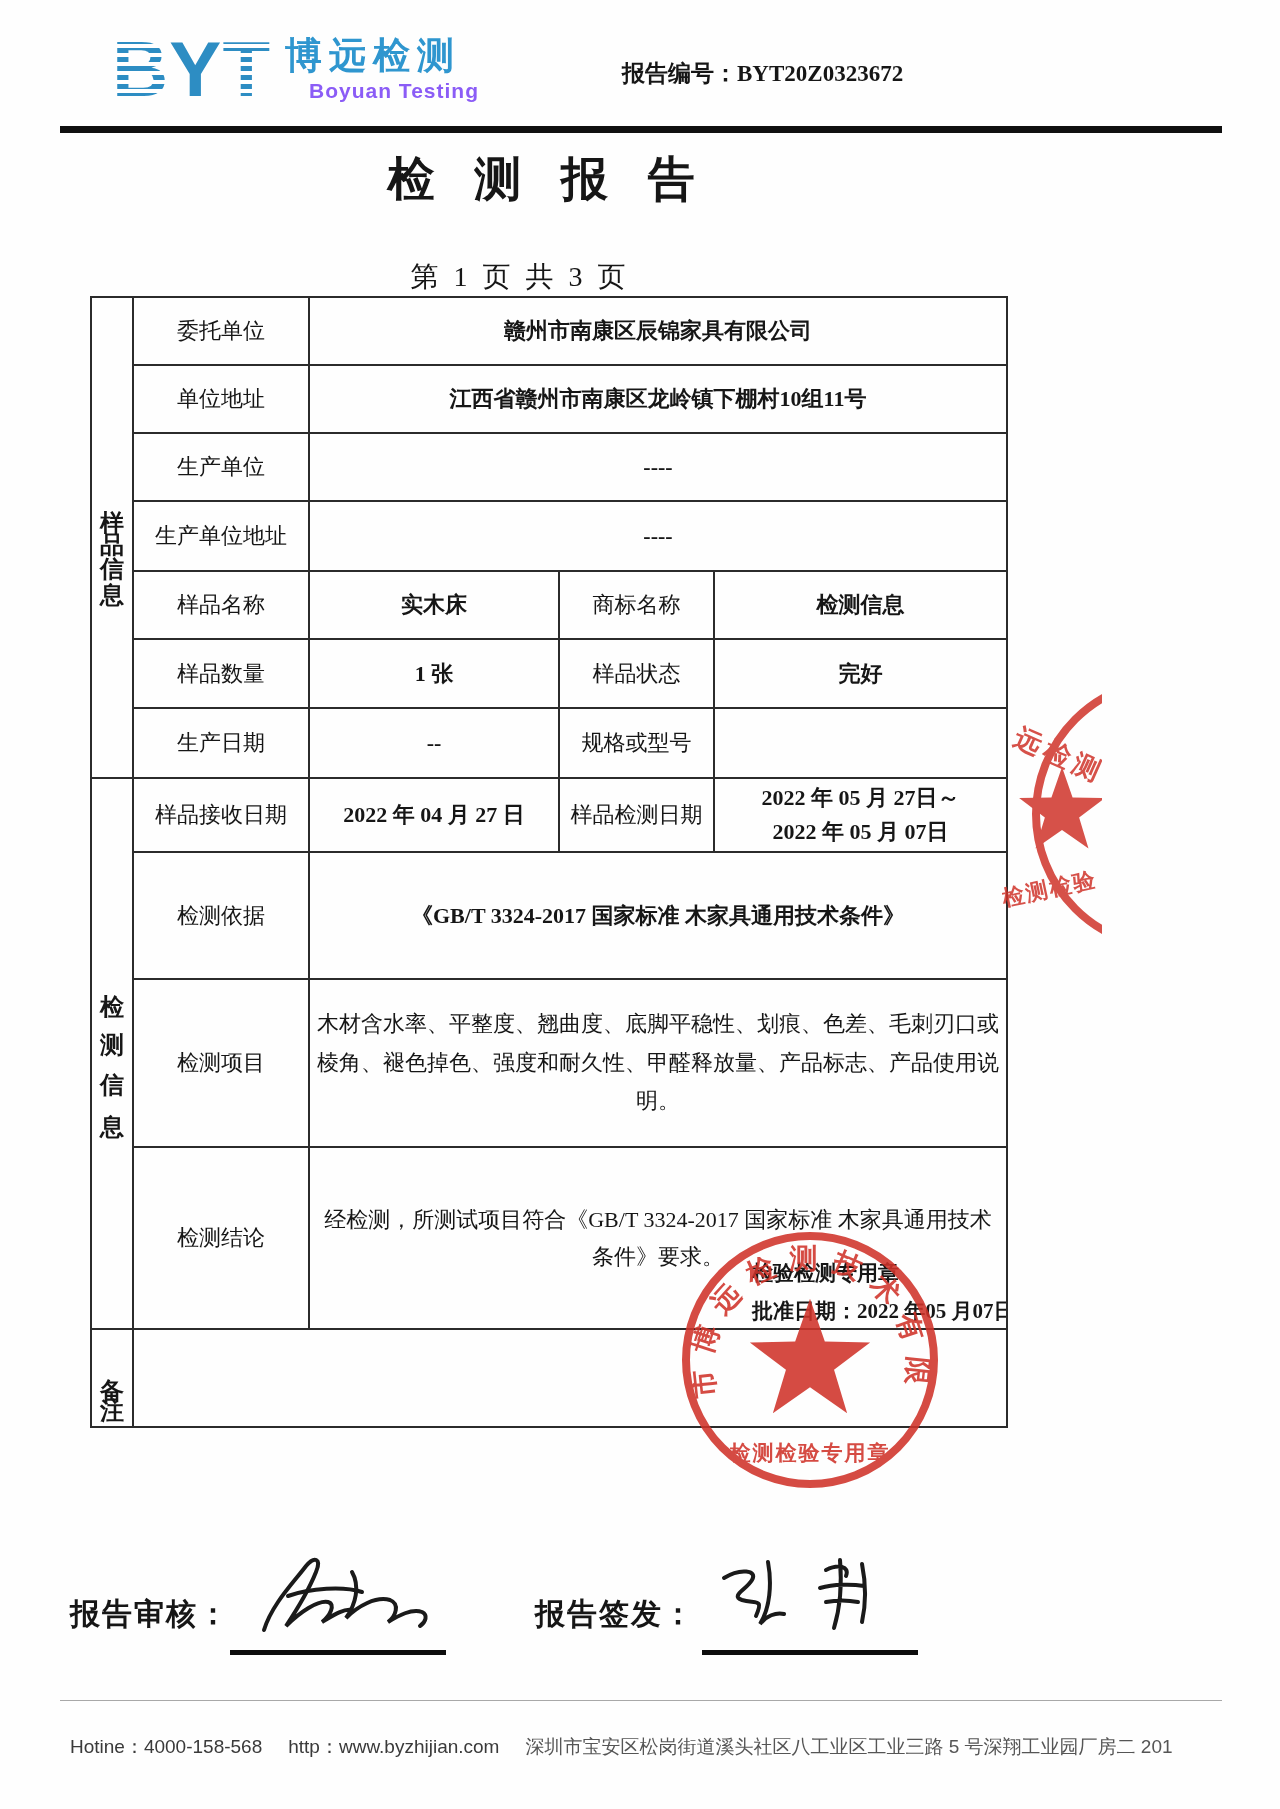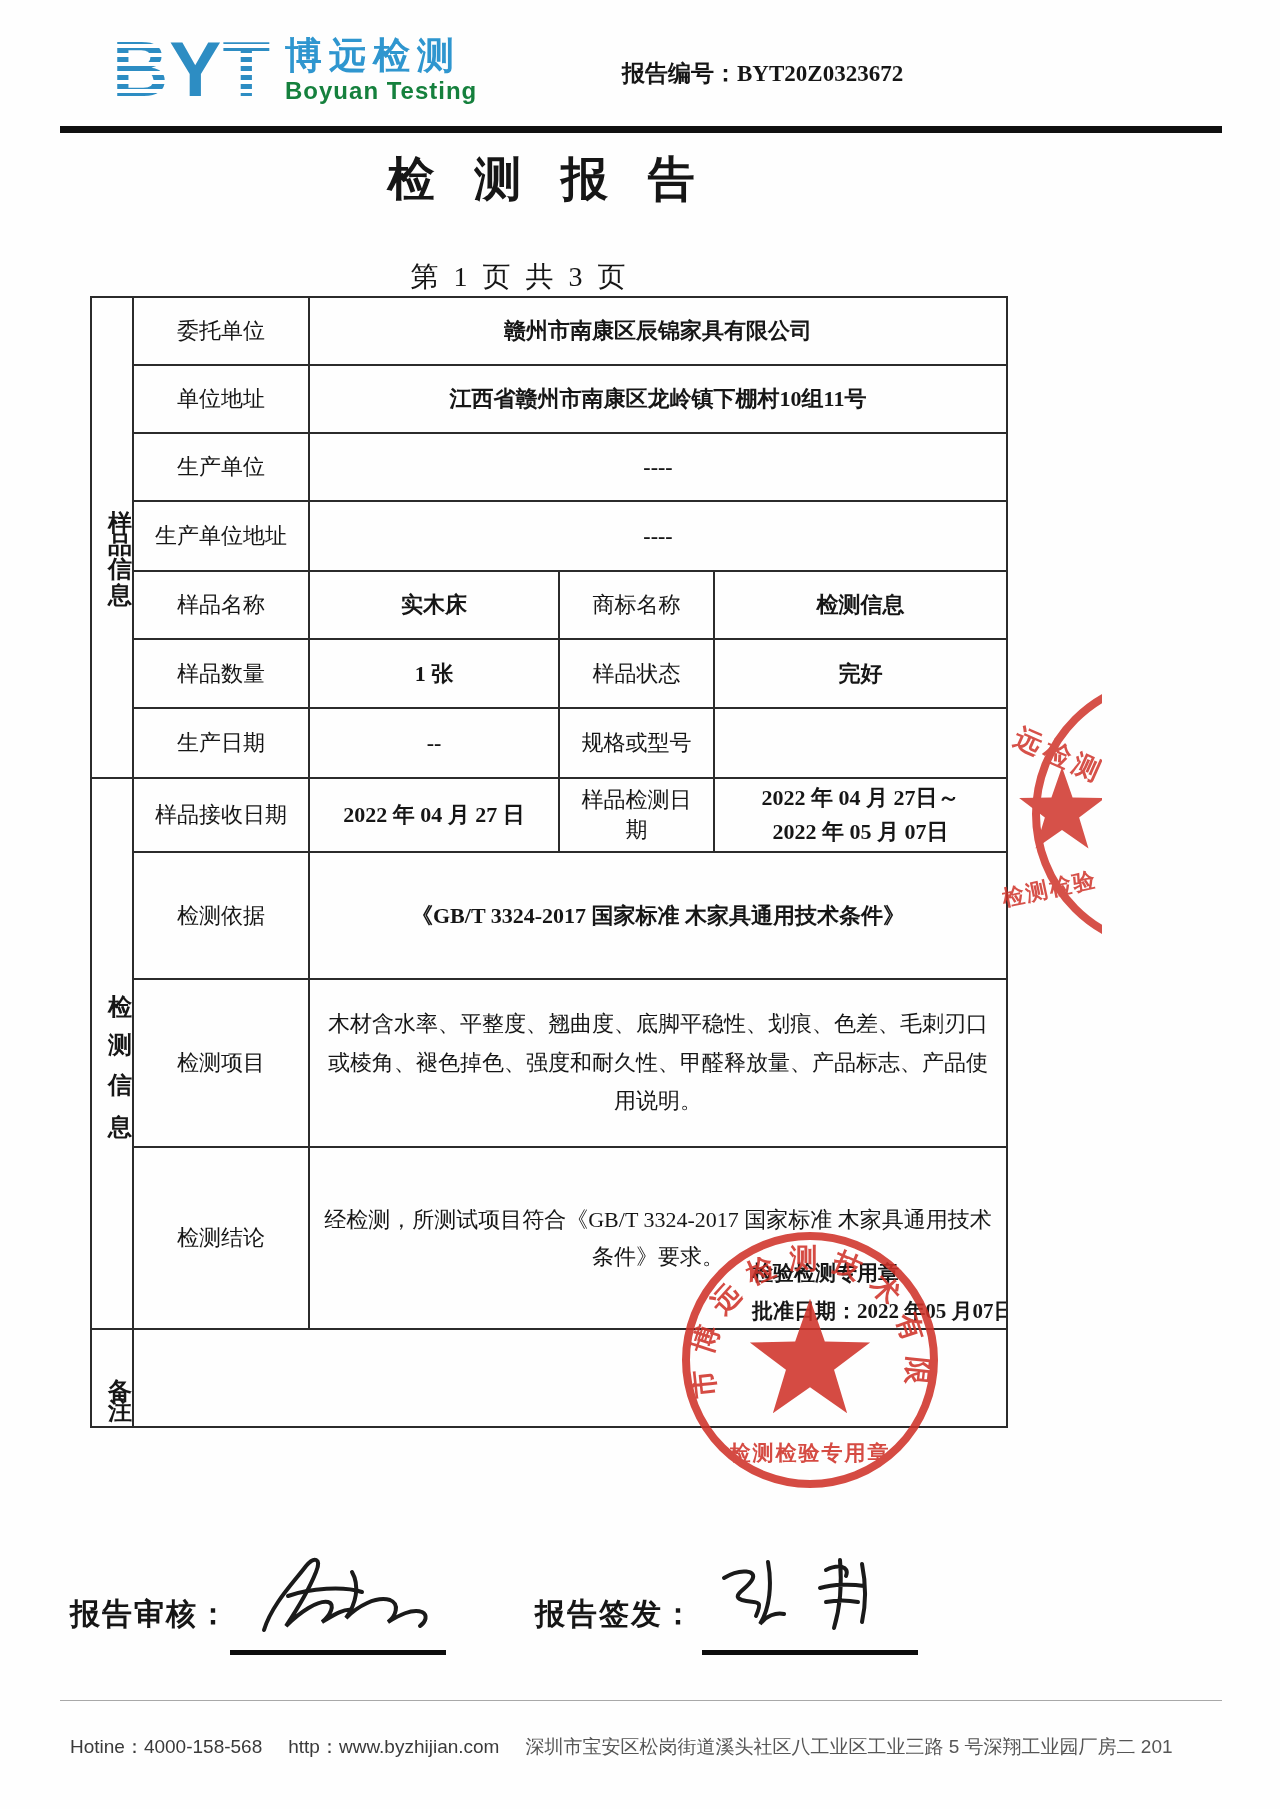--- a/index.html
+++ b/index.html
@@ -7,33 +7,33 @@
         font-family:"Liberation Serif","DejaVu Serif",serif;color:#161616;overflow:hidden;}
   
   .logo{position:absolute;left:112px;top:30px;display:flex;align-items:center;}
   .logo-acronym{font-family:"Liberation Sans","DejaVu Sans",sans-serif;font-weight:800;
         font-size:78px;line-height:78px;letter-spacing:1px;display:flex;}
   .stripe-letter{background:repeating-linear-gradient(to bottom,#2d8dc3 0 5px,#ffffff 5px 9px);
         -webkit-background-clip:text;background-clip:text;color:transparent;}
   .solid-letter{color:#2d8dc3;}
   .logo-right{margin-left:14px;display:flex;flex-direction:column;justify-content:center;}
   .logo-cn{font-size:37px;color:#2f96cf;letter-spacing:7px;font-weight:600;line-height:44px;}
-  .logo-en{font-family:"Liberation Sans","DejaVu Sans",sans-serif;font-size:24px;color:#15803d;
-        letter-spacing:1px;font-weight:600;line-height:26px;}
+  .logo-en{font-family:"Liberation Sans","DejaVu Sans",sans-serif;font-size:21px;color:#8b5cf6;
+        letter-spacing:1px;font-weight:600;line-height:26px;margin-left:24px;}
   .report-no{position:absolute;left:622px;top:58px;font-size:23px;font-weight:700;}
   .header-rule{position:absolute;left:60px;top:126px;width:1162px;height:7px;background:#101010;}
   .doc-title{position:absolute;left:90px;top:148px;width:916px;text-align:center;
         font-size:47px;font-weight:700;letter-spacing:14px;}
   .page-ind{position:absolute;left:90px;top:258px;width:860px;text-align:center;
         font-size:28px;letter-spacing:4px;}
   
   table.report{position:absolute;left:90px;top:296px;width:916px;border-collapse:collapse;
         table-layout:fixed;}
   table.report td{border:2px solid #2b2b2b;font-size:22px;text-align:center;
-        vertical-align:middle;padding:2px 12px;overflow:hidden;}
+        vertical-align:middle;padding:2px 4px;overflow:hidden;}
   td.vcell{padding:0;}
   .vlabel{writing-mode:vertical-rl;text-orientation:upright;margin:0 auto;
         font-size:24px;font-weight:600;}
   .vs-sample{letter-spacing:24px;}
   .vs-test{letter-spacing:40px;}
   .vs-remark{letter-spacing:18px;}
   td.lbl{font-weight:500;}
   td.val{font-weight:600;}
   td.left{text-align:left;padding-left:16px;}
   td.items-cell{vertical-align:top;text-align:left;padding:20px 22px 4px 18px;
@@ -132,21 +132,21 @@
       <td class="val"></td>
     </tr>
     <tr style="height:68px">
       <td class="vcell" rowspan="4">
             <div class="vlabel vs-test">检测信息</div>
           </td>
       <td class="lbl">样品接收日期</td>
       <td class="val">2022 年 04 月 27 日</td>
       <td class="lbl">样品检测日期</td>
       <td class="date-two-line">
-        <span>2022 年 04 月 27日～</span>
+        <span>2022 年 05 月 27日～</span>
         <span>2022 年 05 月 07日</span>
       </td>
     </tr>
     <tr style="height:127px">
       <td class="lbl">检测依据</td>
       <td class="val left" colspan="3">《GB/T 3324-2017 国家标准 木家具通用技术条件》</td>
     </tr>
     <tr style="height:168px">
       <td class="lbl">检测项目</td>
       <td class="items-cell" colspan="3">木材含水率、平整度、翘曲度、底脚平稳性、划痕、色差、毛刺刃口或棱角、褪色掉色、强度和耐久性、甲醛释放量、产品标志、产品使用说明。</td>

